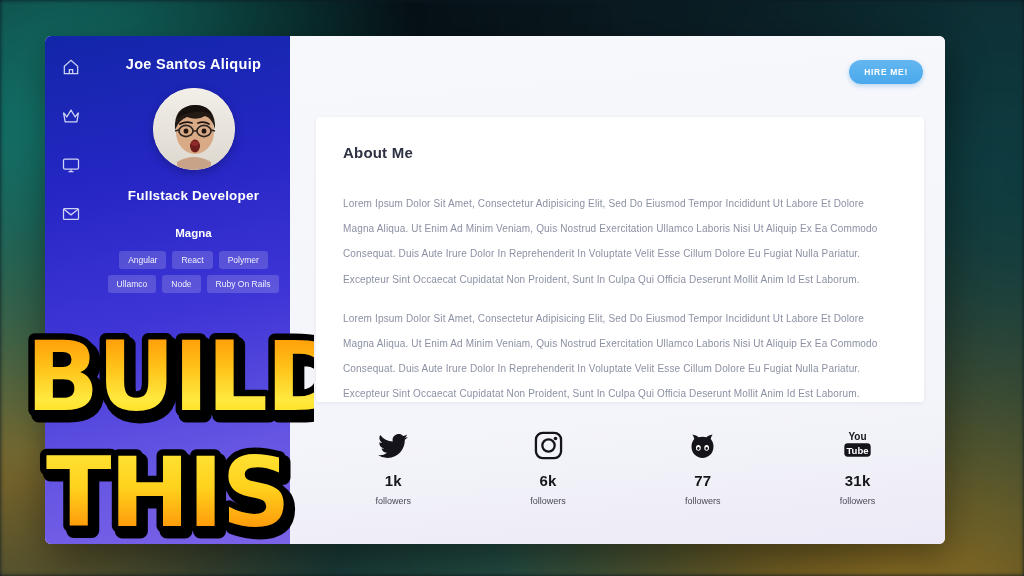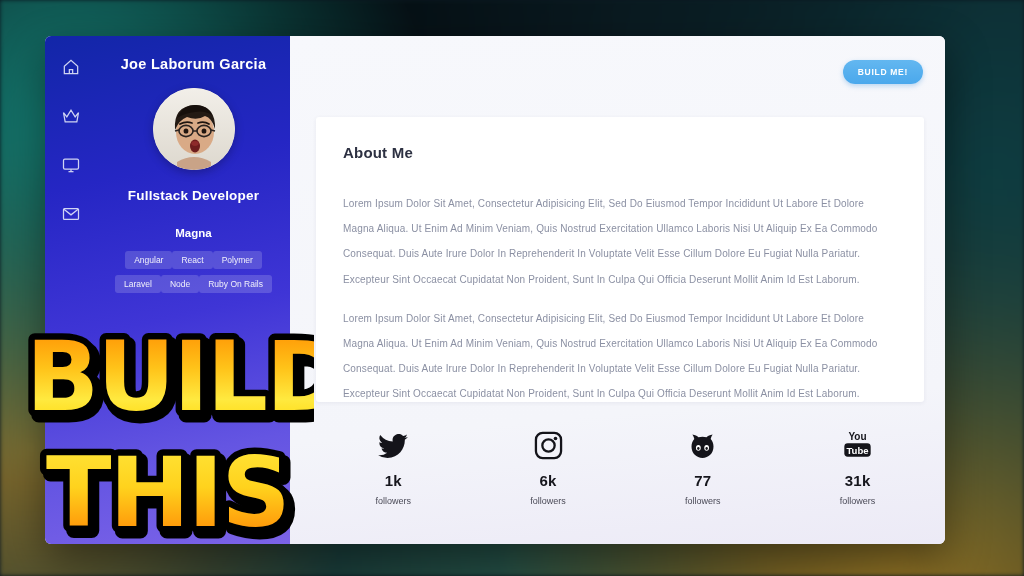--- a/index.html
+++ b/index.html
@@ -75,21 +75,21 @@
   .avatar-wrap svg { width:100%; height:100%; display:block; }
 
   .side-role {
     font-size:13.5px; font-weight:bold; color:#fff;
     margin-bottom:24px; letter-spacing:.2px;
   }
   .skills-title {
     font-size:11.5px; font-weight:bold; color:#fff; margin-bottom:12px;
   }
   .skills-rows { display:flex; flex-direction:column; gap:6px; align-items:center; width:100%; }
-  .skills-row { display:flex; justify-content:center; }
+  .skills-row { display:flex; gap:6px; justify-content:center; }
   .chip {
     background:rgba(255,255,255,.17);
     border-radius:3px;
     padding:4px 9px;
     font-size:8.5px;
     color:#f0f0fb;
     white-space:nowrap;
     cursor:pointer;
   }
 
@@ -189,21 +189,21 @@
         <span>
           <svg viewBox="0 0 24 24">
               <rect x="3" y="5.5" width="18" height="13" rx="1.2"></rect>
               <path d="M3.5 6.3 L12 13 L20.5 6.3"></path>
             </svg>
         </span>
       </span>
     </nav>
 
     <div class="side-body">
-      <div class="side-name">Joe Laborum Garcia</div>
+      <div class="side-name">Joe Santos Aliquip</div>
 
       <div class="avatar-wrap">
         <svg viewBox="0 0 82 82" preserveAspectRatio="xMidYMid slice" aria-hidden="true">
           <defs>
             <clipPath id="avclip">
                 <circle cx="41" cy="41" r="41"></circle>
               </clipPath>
             <linearGradient id="avbg" x1="0" y1="0" x2="0" y2="1">
               <stop offset="0%" stop-color="#f2efe9"></stop>
                 <stop offset="100%" stop-color="#ddd8ce"></stop>
@@ -242,32 +242,32 @@
       <div class="side-role">Fullstack Developer</div>
       <div class="skills-title">Magna</div>
 
       <div class="skills-rows">
         <div class="skills-row">
           <span class="chip">Angular</span>
           <span class="chip">React</span>
           <span class="chip">Polymer</span>
         </div>
         <div class="skills-row">
-          <span class="chip">Laravel</span>
+          <span class="chip">Ullamco</span>
           <span class="chip">Node</span>
           <span class="chip">Ruby On Rails</span>
         </div>
       </div>
     </div>
   </aside>
 
   <section class="main">
 
     <div class="hire-row">
-      <button class="hire-btn">BUILD ME!</button>
+      <button class="hire-btn">HIRE ME!</button>
     </div>
 
     <article class="about-card">
       <h2 class="about-title">About Me</h2>
       <p class="about-p">Lorem Ipsum Dolor Sit Amet, Consectetur Adipisicing Elit, Sed Do Eiusmod Tempor Incididunt Ut Labore Et Dolore Magna Aliqua. Ut Enim Ad Minim Veniam, Quis Nostrud Exercitation Ullamco Laboris Nisi Ut Aliquip Ex Ea Commodo Consequat. Duis Aute Irure Dolor In Reprehenderit In Voluptate Velit Esse Cillum Dolore Eu Fugiat Nulla Pariatur. Excepteur Sint Occaecat Cupidatat Non Proident, Sunt In Culpa Qui Officia Deserunt Mollit Anim Id Est Laborum.</p>
       <p class="about-p">Lorem Ipsum Dolor Sit Amet, Consectetur Adipisicing Elit, Sed Do Eiusmod Tempor Incididunt Ut Labore Et Dolore Magna Aliqua. Ut Enim Ad Minim Veniam, Quis Nostrud Exercitation Ullamco Laboris Nisi Ut Aliquip Ex Ea Commodo Consequat. Duis Aute Irure Dolor In Reprehenderit In Voluptate Velit Esse Cillum Dolore Eu Fugiat Nulla Pariatur. Excepteur Sint Occaecat Cupidatat Non Proident, Sunt In Culpa Qui Officia Deserunt Mollit Anim Id Est Laborum.</p>
     </article>
 
     <div class="socials">
 

